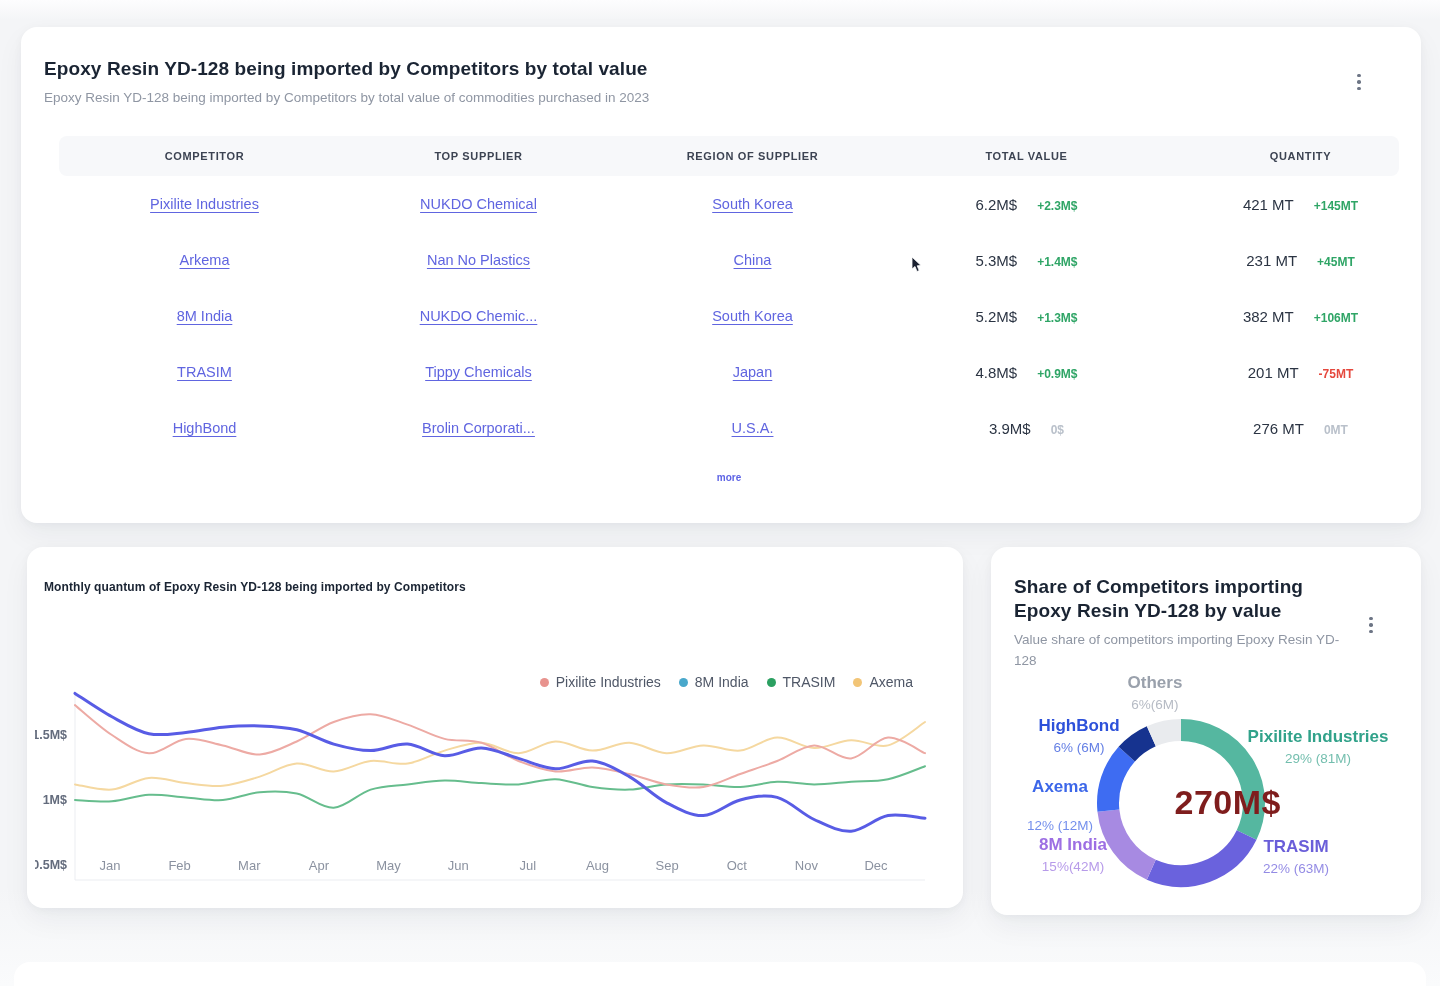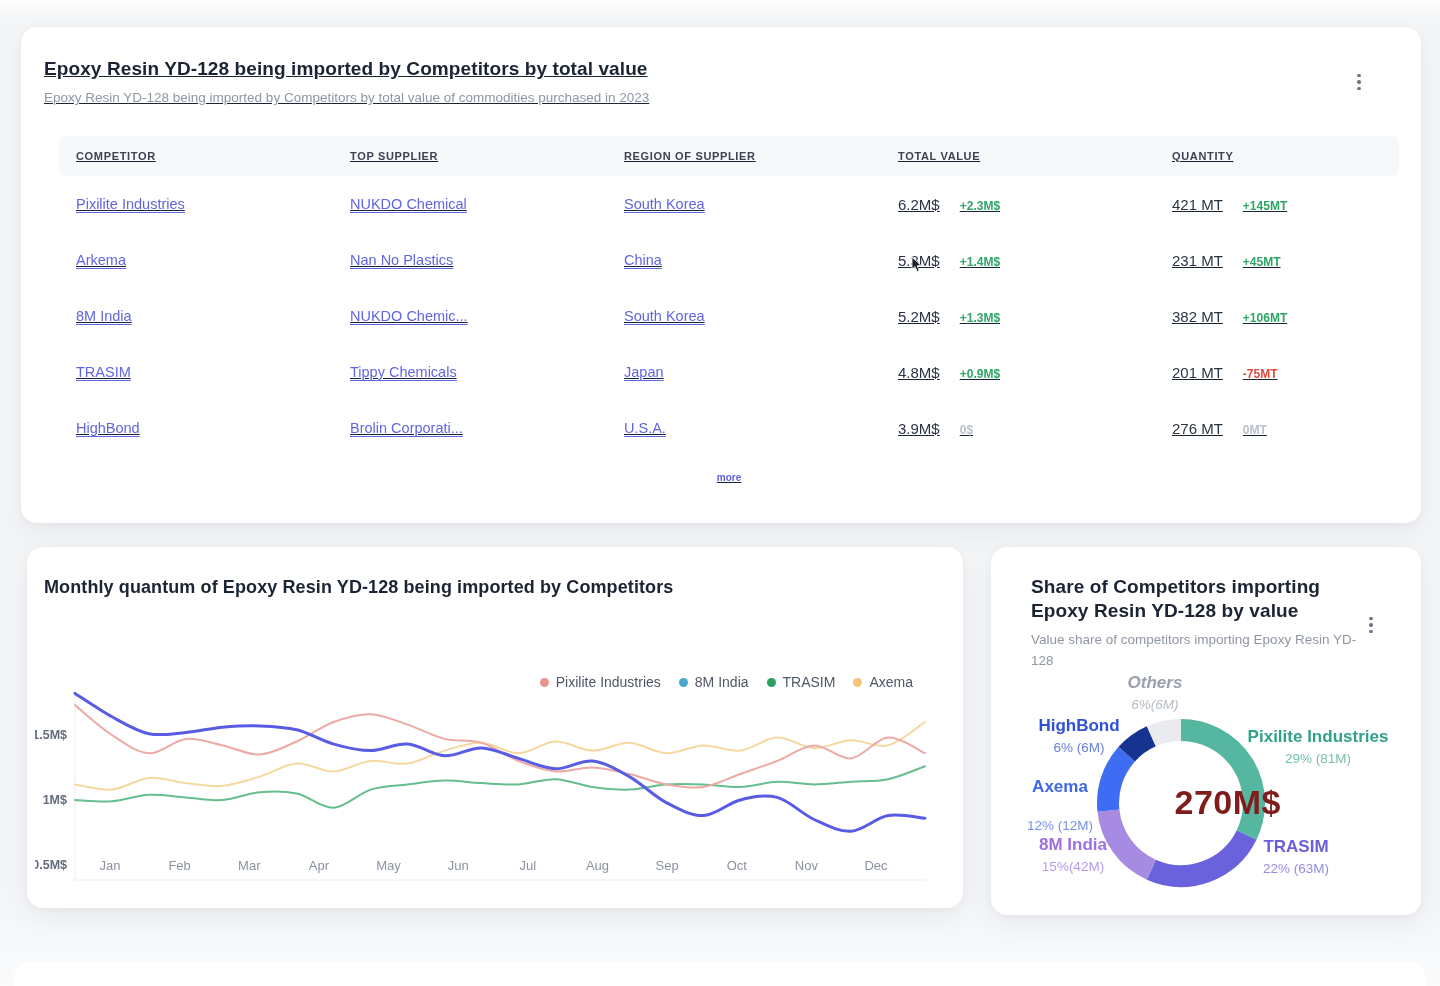--- a/index.html
+++ b/index.html
@@ -4,37 +4,37 @@
 <style>
   * { margin:0; padding:0; box-sizing:border-box; }
   html,body { width:1440px; height:986px; }
   body {
     font-family:"Liberation Sans", sans-serif;
     background:linear-gradient(180deg,#fdfdfe 0%,#f4f5f7 2%,#f4f5f7 90%,#fafbfc 100%);
     position:relative; overflow:hidden; color:#1a2433;
   }
   .card { position:absolute; background:#fff; border-radius:16px;
     box-shadow:0 2px 8px rgba(25,35,60,.04), 0 12px 28px rgba(25,35,60,.05); }
-  #card-table { left:21px; top:27px; width:1400px; height:496px; padding:30px 7px 0 23px;text-decoration:underline; }
+  #card-table { left:21px; top:27px; width:1400px; height:496px; padding:30px 7px 0 23px; }
   #card-line  { left:27px; top:547px; width:936px; height:361px; padding:28px 17px 0 17px; }
-  #card-donut { left:991px; top:547px; width:430px; height:368px; padding:28px 23px 0 40px; }
+  #card-donut { left:991px; top:547px; width:430px; height:368px; padding:28px 23px 0 23px; }
   #bottom-strip { position:absolute; left:14px; top:962px; width:1412px; height:40px;
     background:#fff; border-radius:16px; }
 
   .card-title { font-size:19px; font-weight:700; color:#1a2433; letter-spacing:.1px; line-height:24px; }
   .card-subtitle { font-size:13.5px; color:#8f96a3; margin-top:6px; line-height:21px; }
 
   .kebab { position:absolute; width:28px; height:28px; border:none; background:transparent;
     display:flex; flex-direction:column; align-items:center; justify-content:center; gap:3px; cursor:pointer; }
   .kebab i { width:3.5px; height:3.5px; border-radius:50%; background:#6d7585; display:block; }
   #card-table .kebab { right:48px; top:41px; }
   #card-donut .kebab { right:36px; top:64px; }
 
   
-  .table-wrap { margin:28px 15px 0 15px; }
+  .table-wrap { margin:28px 15px 0 15px;text-align:center; }
   .t-head { display:grid; grid-template-columns:repeat(5,274px); background:#f7f8fa;
     border-radius:8px; height:40px; align-items:center; }
   .t-head span { font-size:11px; font-weight:700; color:#3c4352; letter-spacing:.06em;
     text-transform:uppercase; padding-left:17px; }
   .t-row { display:grid; grid-template-columns:repeat(5,274px); height:56px; align-items:center; }
   .t-row .cell { padding-left:17px; font-size:14.5px; }
   .t-link { color:#6065e0; text-decoration:underline; text-underline-offset:3px; cursor:pointer; }
   .val { color:#2b3443; font-size:15px; }
   .delta { font-size:12px; font-weight:700; margin-left:20px; }
   .delta-up { color:#2fa566; } .delta-down { color:#e5483d; } .delta-flat { color:#b9c0ca; font-weight:600; }
@@ -121,21 +121,21 @@
       </div>
   </div>
   <button class="more-link">more</button>
 </section>
 
 <svg id="cursor" viewBox="0 0 14 16">
   <path d="M1 0 L1 12 L4 9.5 L6 14.5 L8.2 13.6 L6.2 8.8 L10 8.5 Z" fill="#1a2030" stroke="#fff" stroke-width="0.8"></path>
 </svg>
 
 <section class="card" id="card-line">
-  <h2 class="card-title" style="font-size:18px">Monthly quantum of Epoxy Resin YD-128 being imported by Competitors</h2>
+  <h2 class="card-title" style="font-size:12px">Monthly quantum of Epoxy Resin YD-128 being imported by Competitors</h2>
   <div class="legend">
       <div class="legend-item">
         <i style="background: rgb(232, 147, 142);"></i>
         <span>Pixilite Industries</span>
       </div>
       <div class="legend-item">
         <i style="background: rgb(73, 168, 203);"></i>
         <span>8M India</span>
       </div>
       <div class="legend-item">
@@ -203,20 +203,20 @@
         <div class="vl" style="color: rgb(171, 138, 230);">15%(42M)</div>
       </div>
       <div class="seg-label" style="left: 9px; top: 231px; width: 120px;">
         <div class="nm" style="color: rgb(60, 103, 233);">Axema</div>
         <div class="vl" style="color: rgb(92, 124, 233); margin-top: 24px;">12% (12M)</div>
       </div>
       <div class="seg-label" style="left: 28px; top: 170px; width: 120px;">
         <div class="nm" style="color: rgb(45, 81, 218);">HighBond</div>
         <div class="vl" style="color: rgb(74, 106, 224);">6% (6M)</div>
       </div>
-      <div class="seg-label" style="left: 104px; top: 127px; width: 120px; font-style: italic;">
+      <div class="seg-label" style="left: 104px; top: 127px; width: 120px;">
         <div class="nm" style="color: rgb(154, 161, 172);">Others</div>
         <div class="vl" style="color: rgb(169, 175, 186);">6%(6M)</div>
       </div>
     </div>
 </section>
 
 <div id="bottom-strip"></div>
 
 </body></html>

